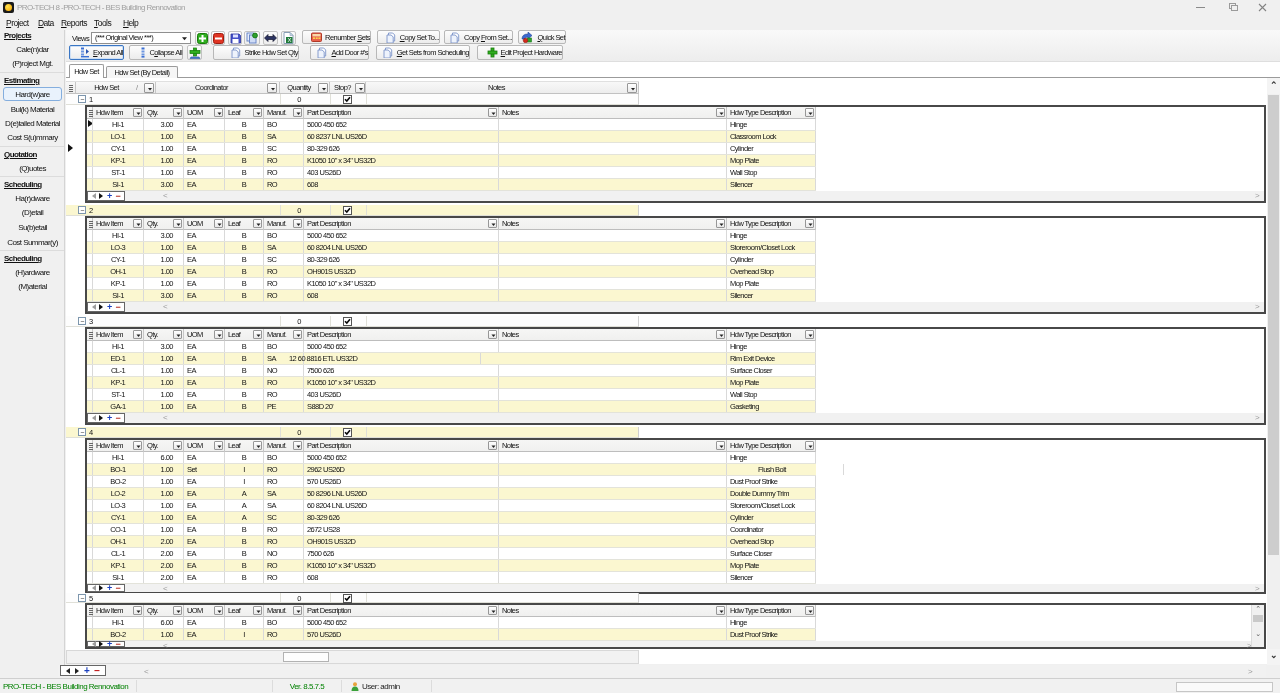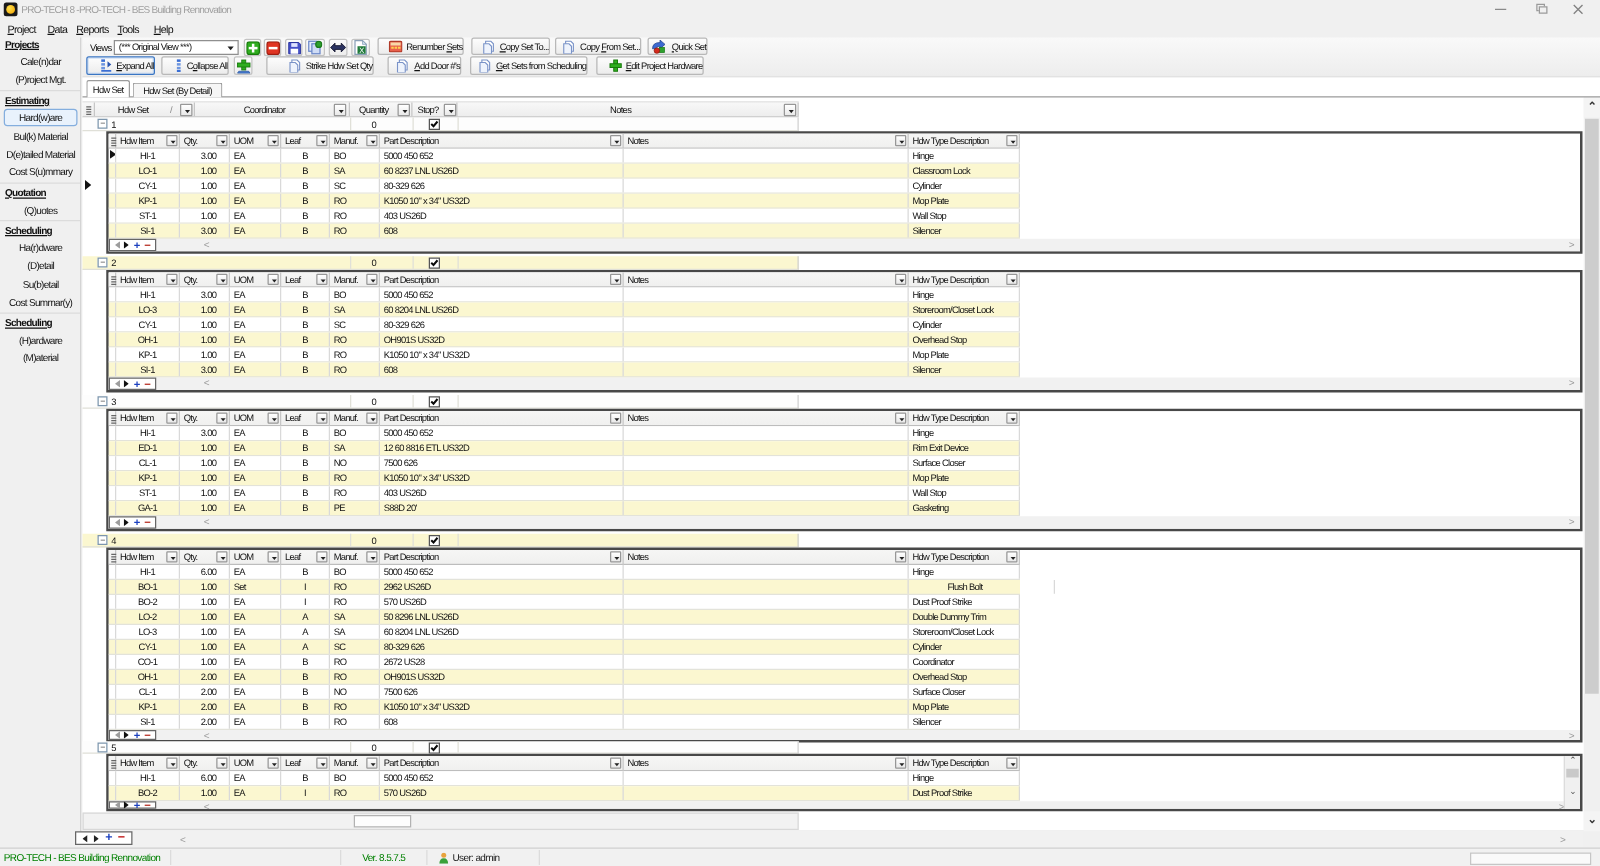--- a/index.html
+++ b/index.html
@@ -596,21 +596,21 @@
 <div class="cell" style="left:412px;width:228px;line-height:11px;padding-left:3px"></div>
 <div class="cell" style="left:640px;width:89px;line-height:11px;padding-left:3px">Hinge</div>
 </div>
 <div class="abs" style="left:0;top:24px;width:729px;height:12px;background:#fbf7d0;border-bottom:1px solid #e3e3da">
 <div class="cell" style="left:0px;width:6px;line-height:11px"></div>
 <div class="cell" style="left:6px;width:51px;line-height:11px;text-align:center">ED-1</div>
 <div class="cell" style="left:57px;width:40px;line-height:11px;text-align:right;padding-right:10px">1.00</div>
 <div class="cell" style="left:97px;width:41px;line-height:11px;padding-left:3px">EA</div>
 <div class="cell" style="left:138px;width:39px;line-height:11px;text-align:center">B</div>
 <div class="cell" style="left:177px;width:40px;line-height:11px;padding-left:3px">SA</div>
-<div class="cell" style="left:217px;width:195px;line-height:11px;padding-left:3px">12 60 8816 ETL US32D</div>
+<div class="cell" style="left:199px;width:195px;line-height:11px;padding-left:3px">12 60 8816 ETL US32D</div>
 <div class="cell" style="left:412px;width:228px;line-height:11px;padding-left:3px"></div>
 <div class="cell" style="left:640px;width:89px;line-height:11px;padding-left:3px">Rim Exit Device</div>
 </div>
 <div class="abs" style="left:0;top:36px;width:729px;height:12px;background:#fff;border-bottom:1px solid #e3e3da">
 <div class="cell" style="left:0px;width:6px;line-height:11px"></div>
 <div class="cell" style="left:6px;width:51px;line-height:11px;text-align:center">CL-1</div>
 <div class="cell" style="left:57px;width:40px;line-height:11px;text-align:right;padding-right:10px">1.00</div>
 <div class="cell" style="left:97px;width:41px;line-height:11px;padding-left:3px">EA</div>
 <div class="cell" style="left:138px;width:39px;line-height:11px;text-align:center">B</div>
 <div class="cell" style="left:177px;width:40px;line-height:11px;padding-left:3px">NO</div>

